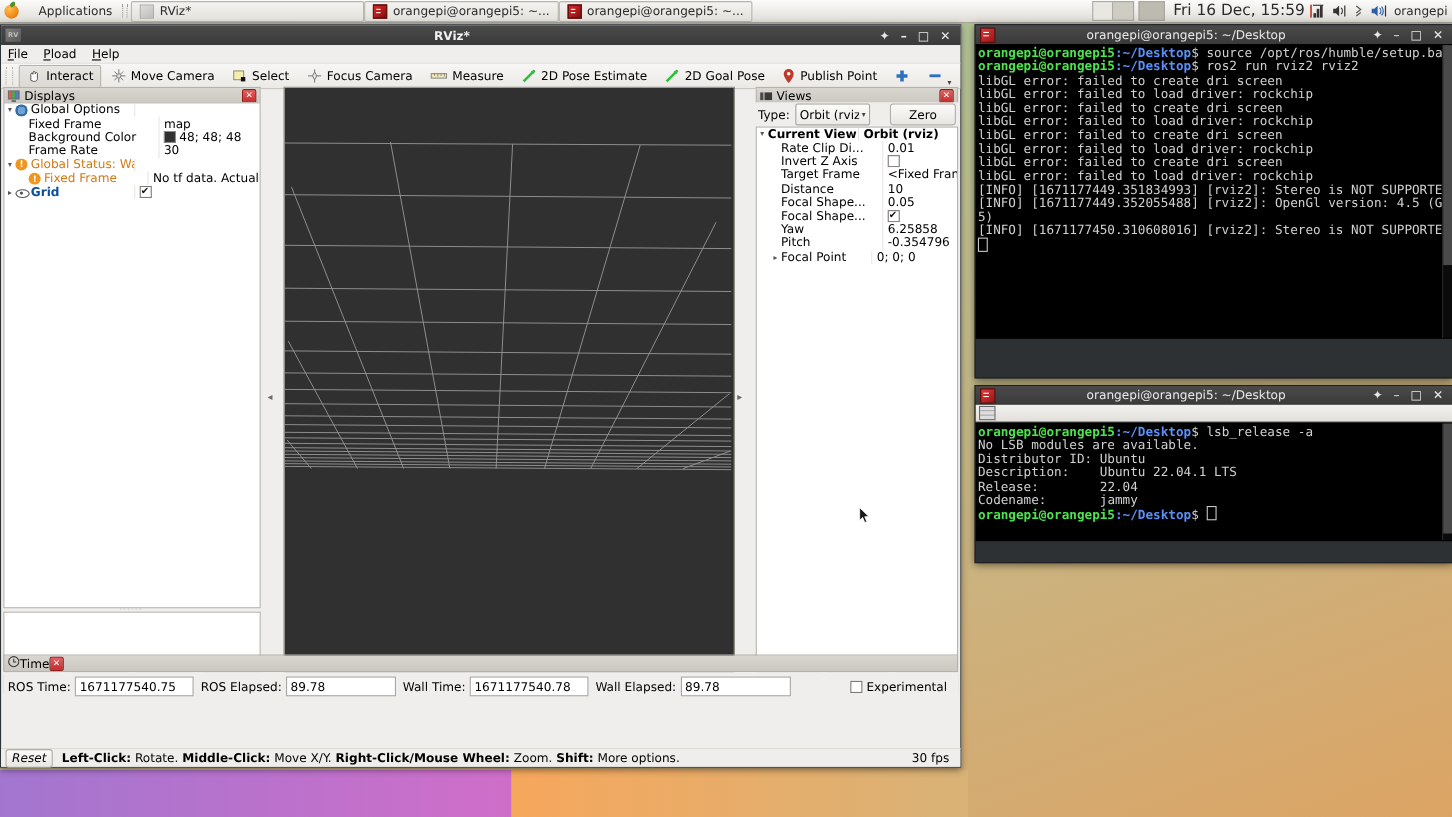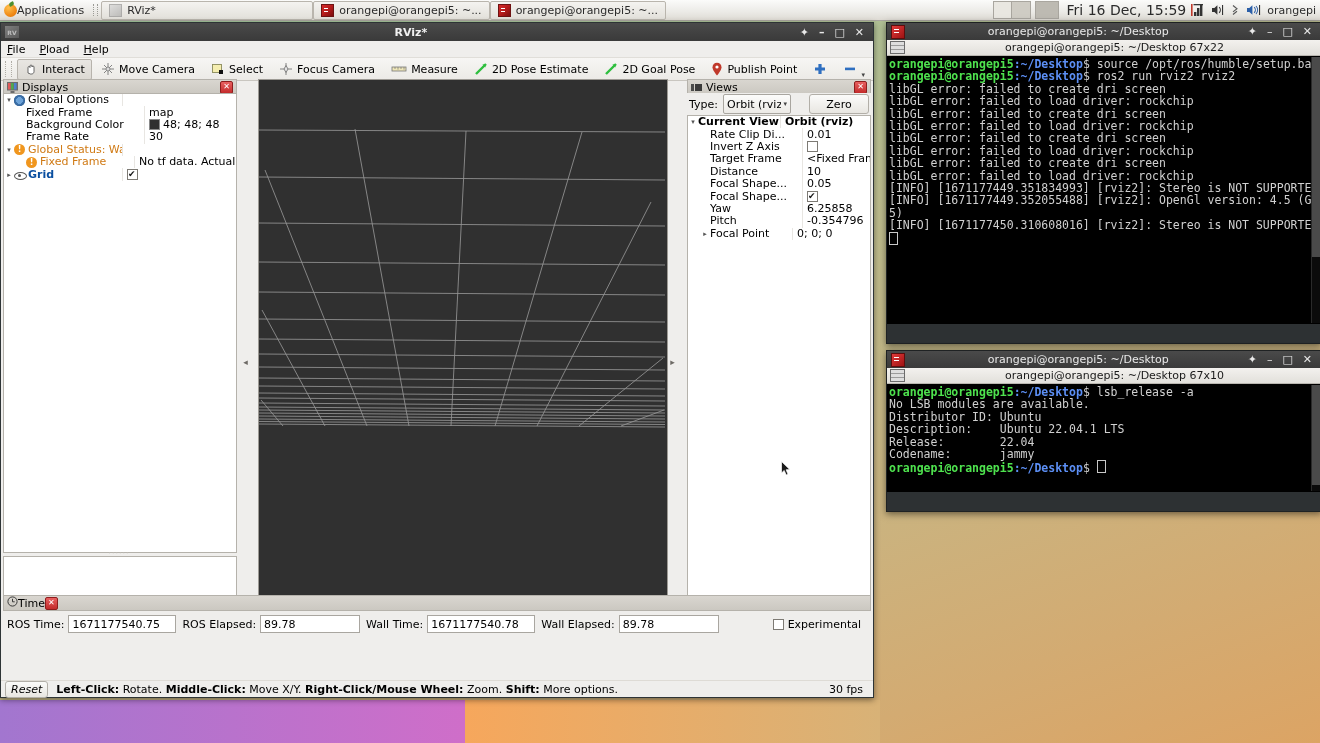--- a/index.html
+++ b/index.html
@@ -16,21 +16,21 @@
   }
   #desktop .band{position:absolute;bottom:0;height:43px;}
   #desktop .band.b1{left:0;width:465px;background:linear-gradient(90deg,#a276cf,#cf6ec9);}
   #desktop .band.b2{left:465px;width:415px;background:linear-gradient(90deg,#f6a75c,#d8b277);}
 
   
   #taskbar{position:absolute;left:0;top:0;width:1320px;height:20px;
     background:linear-gradient(180deg,#fbfbfa,#ebeae6 60%,#dedbd4);
     border-bottom:1px solid #a9a69f;display:flex;align-items:center;
     font-size:11px;color:#2b2b2b;}
-  .tb-apps{display:flex;align-items:center;gap:0;padding:0 6px 0 4px;height:20px;}
+  .tb-apps{display:flex;align-items:center;gap:18px;padding:0 6px 0 4px;height:20px;}
   .orange-logo{width:13px;height:13px;border-radius:50%;
     background:radial-gradient(circle at 35% 30%,#ffc04d,#f08a16 60%,#d86d04);
     position:relative;}
   .orange-logo:after{content:"";position:absolute;left:5px;top:-2px;width:5px;height:4px;
     background:#4f8f2f;border-radius:60% 10% 60% 10%;transform:rotate(-25deg);}
   .tb-apps-label{font-size:11px;}
   .tb-sep{width:3px;height:12px;border-left:1px dotted #9b9b95;border-right:1px dotted #9b9b95;margin:0 3px;}
   .tb-btn{height:17px;display:flex;align-items:center;gap:5px;padding:0 7px;
     border:1px solid #b9b5ad;border-radius:2px;
     background:linear-gradient(180deg,#f4f3f0,#e2e0da);
@@ -643,24 +643,20 @@
   <div class="term-title">
     <span class="ti"></span>
     <span class="tt">orangepi@orangepi5: ~/Desktop</span>
     <span class="tbtns">
       <span>✦</span>
       <span>–</span>
       <span>□</span>
       <span>✕</span>
     </span>
   </div>
-  <div class="term-tab">
-    <span class="tabico"></span>
-    <span class="tabtxt">orangepi@orangepi5: ~/Desktop 67x22</span>
-  </div>
   <div class="term-body"><span class="u">orangepi@orangepi5</span><span class="p">:~/Desktop</span><span>$ </span><span>source /opt/ros/humble/setup.bash</span>
 <span class="u">orangepi@orangepi5</span><span class="p">:~/Desktop</span><span>$ </span><span>ros2 run rviz2 rviz2</span>
 <span>libGL error: failed to create dri screen</span>
 <span>libGL error: failed to load driver: rockchip</span>
 <span>libGL error: failed to create dri screen</span>
 <span>libGL error: failed to load driver: rockchip</span>
 <span>libGL error: failed to create dri screen</span>
 <span>libGL error: failed to load driver: rockchip</span>
 <span>libGL error: failed to create dri screen</span>
 <span>libGL error: failed to load driver: rockchip</span>
@@ -677,21 +673,20 @@
     <span class="tt">orangepi@orangepi5: ~/Desktop</span>
     <span class="tbtns">
       <span>✦</span>
       <span>–</span>
       <span>□</span>
       <span>✕</span>
     </span>
   </div>
   <div class="term-tab">
     <span class="tabico"></span>
-    <span class="tabtxt">orangepi@orangepi5: ~/Desktop 67x10</span>
   </div>
   <div class="term-body"><span class="u">orangepi@orangepi5</span><span class="p">:~/Desktop</span><span>$ </span><span>lsb_release -a</span>
 <span>No LSB modules are available.</span>
 <span>Distributor ID: Ubuntu</span>
 <span>Description:	Ubuntu 22.04.1 LTS</span>
 <span>Release:	22.04</span>
 <span>Codename:	jammy</span>
 <span class="u">orangepi@orangepi5</span><span class="p">:~/Desktop</span><span>$ </span><span class="tcursor"></span><div class="tscroll"><div class="thumb" style="top:0;height:100px;"></div></div></div>
 </div>
 

